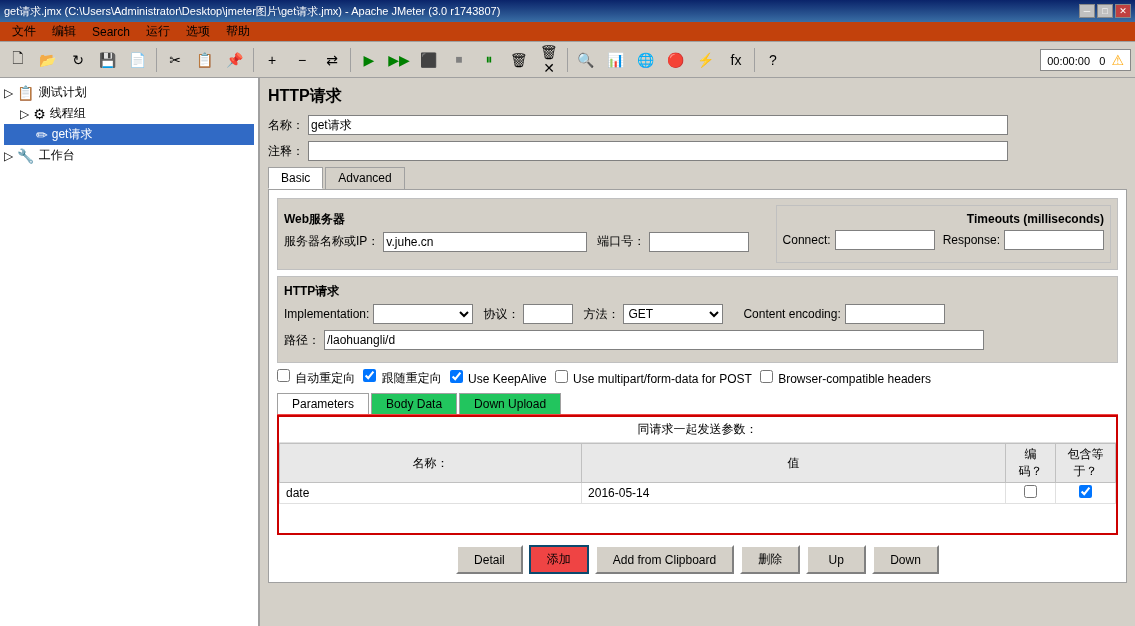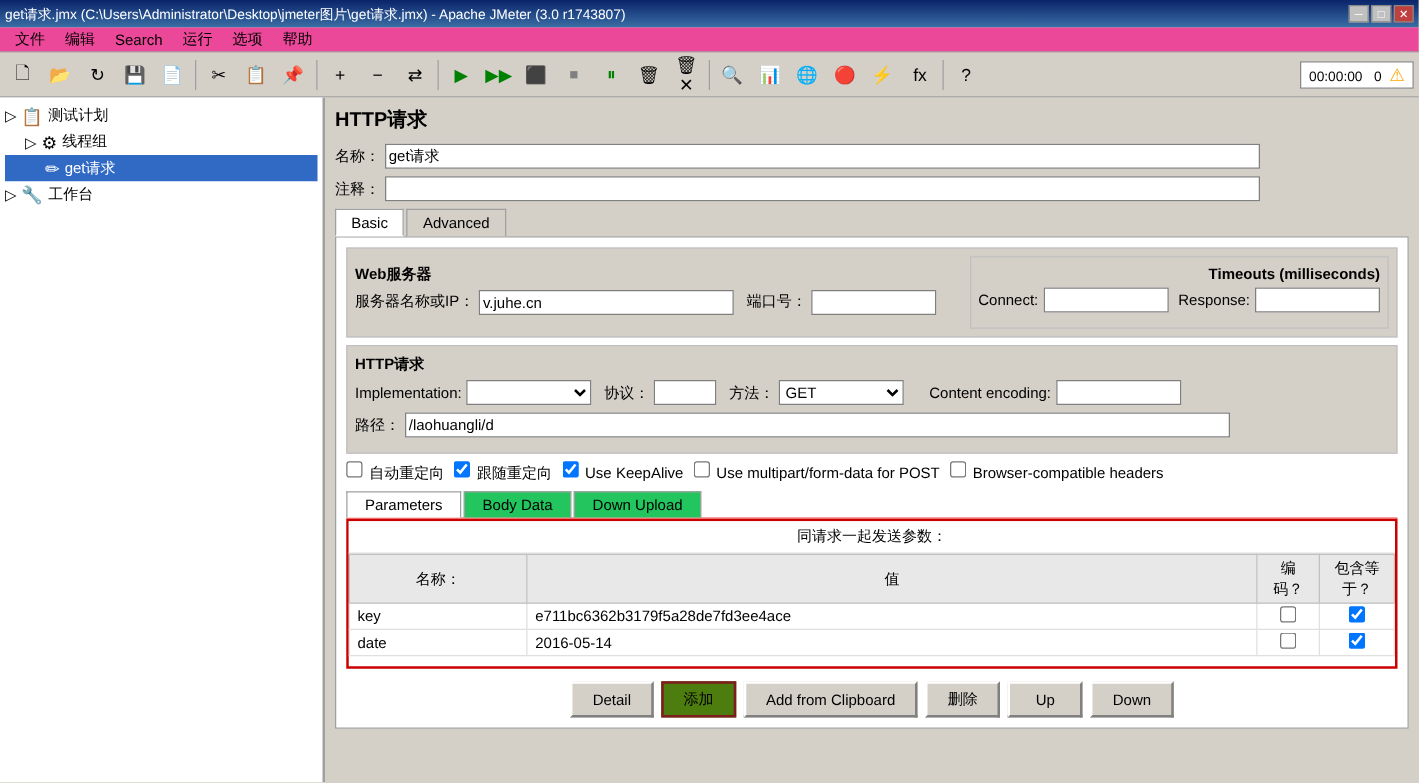--- a/index.html
+++ b/index.html
@@ -21,21 +21,21 @@
       width: 16px; height: 14px;
       background: #c0c0c0;
       border: 1px solid #888;
       font-size: 9px;
       display: flex; align-items: center; justify-content: center;
       cursor: pointer;
     }
 
     
     .menu-bar {
-      background: #ec4899;
+      background: #c2410c;
       height: 20px;
       display: flex;
       align-items: center;
       padding: 0 4px;
       border-bottom: 1px solid #a0a0a0;
     }
     .menu-item {
       padding: 2px 8px;
       font-size: 12px;
       cursor: pointer;
@@ -147,21 +147,21 @@
     .tab.active {
       background: white;
       border-bottom: 1px solid white;
       z-index: 1;
     }
     .section-title { font-size: 12px; font-weight: bold; margin-bottom: 4px; }
 
     
     .checkbox-row {
       display: flex;
-      align-items: flex-start;
+      align-items: center;
       gap: 8px;
       margin-bottom: 6px;
       font-size: 12px;
     }
     .checkbox-row input[type=checkbox] { margin-right: 2px; }
 
     
     .sub-tab-bar {
       display: flex;
       margin-bottom: 0;
@@ -224,22 +224,22 @@
       border: 2px solid;
       border-top-color: #ffffff;
       border-left-color: #ffffff;
       border-bottom-color: #808080;
       border-right-color: #808080;
       font-size: 12px;
       cursor: pointer;
       min-width: 60px;
     }
     .btn.highlight {
-      border: 2px solid #7f1d1d;
-      background: #4d7c0f;
+      border: 2px solid #0c4a6e;
+      background: #ef4444;
     }
 
     
     .web-server-section {
       border: 1px solid #c0c0c0;
       padding: 6px;
       margin-bottom: 6px;
       background: #d4d0c8;
     }
     .web-server-title { font-size: 12px; font-weight: bold; margin-bottom: 4px; }
@@ -448,26 +448,20 @@
           <thead>
             <tr>
               <th>名称：</th>
               <th>值</th>
               <th style="width:50px;">编码？</th>
               <th style="width:60px;">包含等于？</th>
             </tr>
           </thead>
           <tbody>
             <tr>
-              <td>key</td>
-              <td>e711bc6362b3179f5a28de7fd3ee4ace</td>
-              <td style="text-align:center;"><input type="checkbox" style=""></td>
-              <td style="text-align:center;"><input type="checkbox" checked="" style=""></td>
-            </tr>
-            <tr>
               <td>date</td>
               <td>2016-05-14</td>
               <td style="text-align:center;"><input type="checkbox" style=""></td>
               <td style="text-align:center;"><input type="checkbox" checked="" style=""></td>
             </tr>
           </tbody>
         </table>
       </div>
 
       <div class="button-row">

